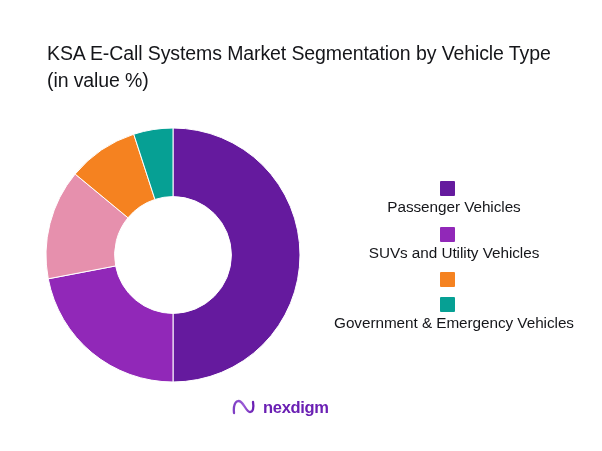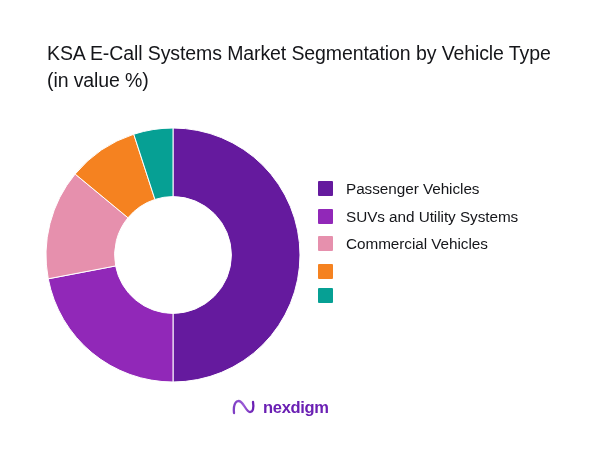--- a/index.html
+++ b/index.html
@@ -51,22 +51,23 @@
   }
   
   #legend {
     position: absolute;
     left: 318px;
     top: 178px;
     width: 272px;
   }
   .legend-row {
     display: flex;
-    align-items: flex-start;
+    align-items: center;
     margin-bottom: 6.5px;
+    flex-direction: column;
   }
   .legend-swatch {
     flex: 0 0 auto;
     width: 15px;
     height: 15px;
     margin-top: 3px;
     margin-right: 13px;
     border-radius: 1px;
   }
   .legend-label {
@@ -116,31 +117,28 @@
     </svg>
   </div>
 
   <div id="legend">
       <div class="legend-row">
         <span class="legend-swatch" style="background: rgb(101, 26, 158);"></span>
         <span class="legend-label">Passenger Vehicles</span>
       </div>
       <div class="legend-row">
         <span class="legend-swatch" style="background: rgb(145, 40, 184);"></span>
-        <span class="legend-label">SUVs and Utility Systems</span>
-      </div>
-      <div class="legend-row">
-        <span class="legend-swatch" style="background: rgb(230, 144, 173);"></span>
-        <span class="legend-label">Commercial Vehicles</span>
+        <span class="legend-label">SUVs and Utility Vehicles</span>
       </div>
       <div class="legend-row">
         <span class="legend-swatch" style="background: rgb(245, 130, 32);"></span>
       </div>
       <div class="legend-row">
         <span class="legend-swatch" style="background: rgb(6, 160, 148);"></span>
+        <span class="legend-label">Government &amp; Emergency Vehicles</span>
       </div>
     </div>
 
   <div id="logo">
     <svg id="logo-mark" viewBox="0 0 50 44">
       <defs>
         <linearGradient id="lg" x1="0" y1="0" x2="1" y2="0">
           <stop offset="0%" stop-color="#7f3fc4"></stop>
           <stop offset="50%" stop-color="#9a5bd6"></stop>
           <stop offset="100%" stop-color="#6a1fb3"></stop>

